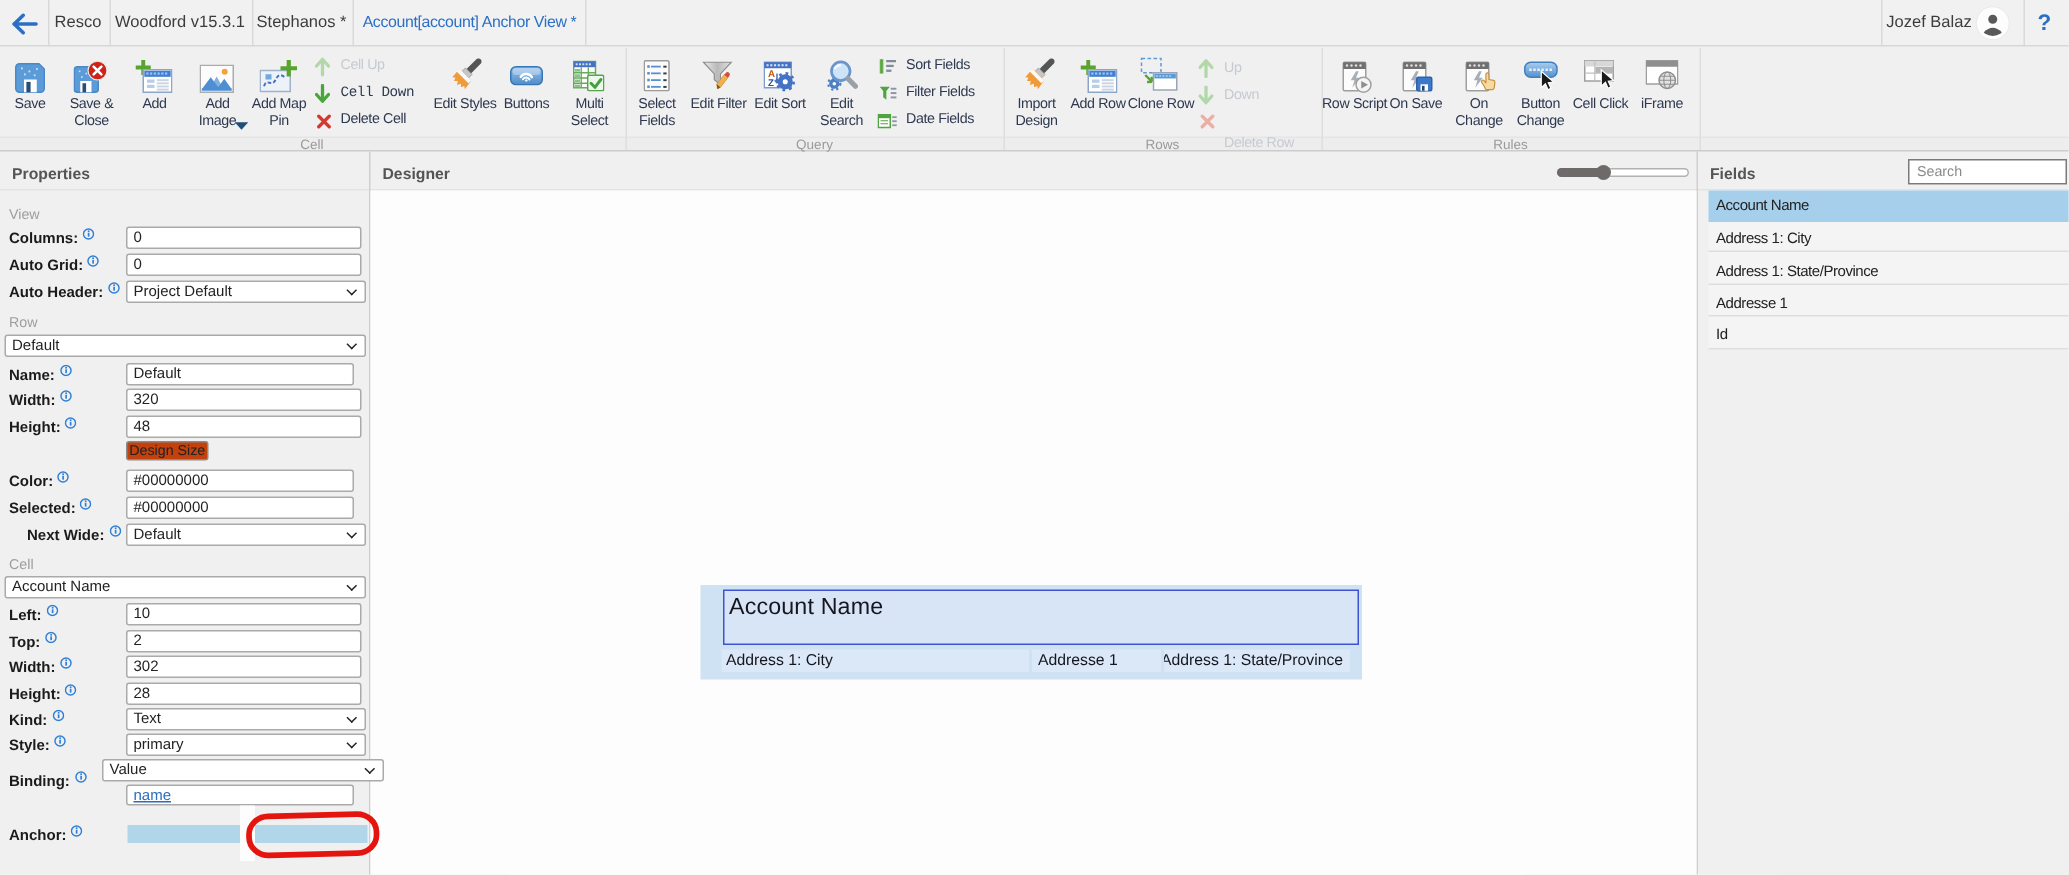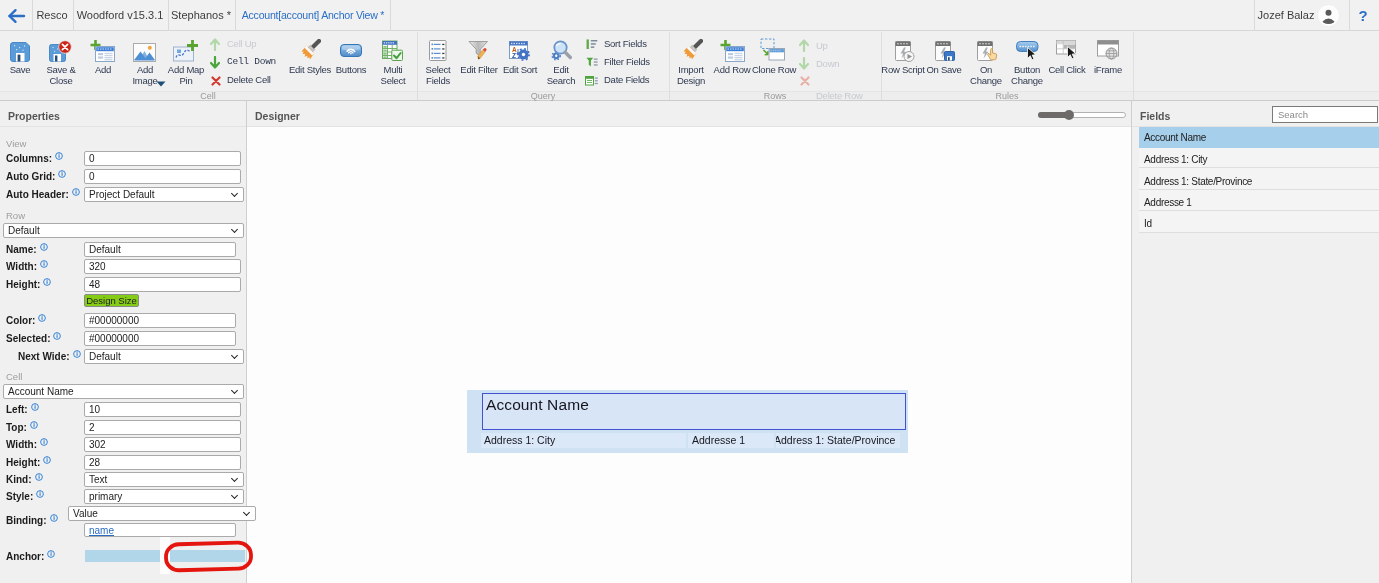--- a/index.html
+++ b/index.html
@@ -485,21 +485,21 @@
       <rect x="4.4" y="4" width="1.4" height="3.2" fill="#2f7fd6"></rect>
       <rect x="4.4" y="2" width="1.4" height="1.4" fill="#2f7fd6"></rect>
     </svg></div>
 <div class="pinput" style="left:84px;top:259px;width:157px;">320</div>
 <div class="plabel" style="top:278px;">Height:<svg class="info" viewBox="0 0 10 10">
       <circle cx="5" cy="5" r="4.2" fill="none" stroke="#2f7fd6" stroke-width="1.2"></circle>
       <rect x="4.4" y="4" width="1.4" height="3.2" fill="#2f7fd6"></rect>
       <rect x="4.4" y="2" width="1.4" height="1.4" fill="#2f7fd6"></rect>
     </svg></div>
 <div class="pinput" style="left:84px;top:277px;width:157px;">48</div>
-<div class="ab" style="left:84px;top:294px;width:55px;height:13px;background:#84cc16;border:1px solid #8a8a8a;border-radius:2px;font-size:9.5px;color:#222;text-align:center;line-height:11px;">Design Size</div>
+<div class="ab" style="left:84px;top:294px;width:55px;height:13px;background:#c2410c;border:1px solid #8a8a8a;border-radius:2px;font-size:9.5px;color:#222;text-align:center;line-height:11px;">Design Size</div>
 <div class="plabel" style="top:314px;">Color:<svg class="info" viewBox="0 0 10 10">
       <circle cx="5" cy="5" r="4.2" fill="none" stroke="#2f7fd6" stroke-width="1.2"></circle>
       <rect x="4.4" y="4" width="1.4" height="3.2" fill="#2f7fd6"></rect>
       <rect x="4.4" y="2" width="1.4" height="1.4" fill="#2f7fd6"></rect>
     </svg></div>
 <div class="pinput" style="left:84px;top:313px;width:152px;">#00000000</div>
 <div class="plabel" style="top:332px;">Selected:<svg class="info" viewBox="0 0 10 10">
       <circle cx="5" cy="5" r="4.2" fill="none" stroke="#2f7fd6" stroke-width="1.2"></circle>
       <rect x="4.4" y="4" width="1.4" height="3.2" fill="#2f7fd6"></rect>
       <rect x="4.4" y="2" width="1.4" height="1.4" fill="#2f7fd6"></rect>

